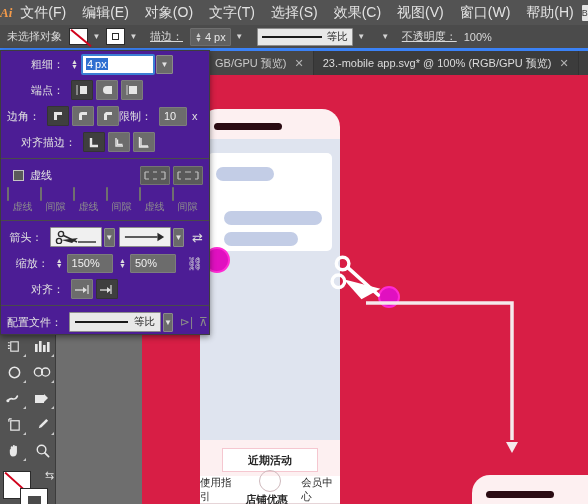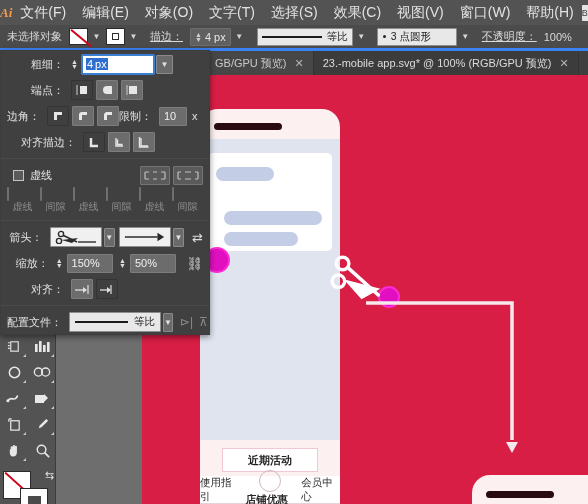--- a/index.html
+++ b/index.html
@@ -183,21 +183,21 @@
   }
   .magenta {
     position: absolute; border-radius: 50%;
     background: #e010c0; border: 2px solid #ff2ad4;
   }
   .arrowpath { position: absolute; left: 250px; top: 180px; }
 
   
   .strokepanel {
     position: absolute; left: 0; top: 50px; width: 210px; height: 285px;
-    background: #404040; border: 1px solid #3d3d3d;
+    background: #4c1d95; border: 1px solid #3d3d3d;
     box-shadow: 0 2px 6px rgba(0,0,0,.45); z-index: 40;
     font-size: 11px; color: #e3e3e3;
   }
   .sp-row { display: flex; align-items: center; height: 26px; padding: 0 6px; }
   .sp-lab { width: 64px; text-align: right; padding-right: 7px; color: #e0e0e0; white-space: nowrap; }
   .sp-lab.wide { width: 72px; }
   .sp-input {
     height: 19px; background: #ffffff; border: 1px solid #8f8f8f;
     display: flex; align-items: center; padding: 0 3px; color: #1a1a1a;
     border-radius: 1px;
@@ -293,24 +293,20 @@
       <span>4 px</span>
     </div>
     <div class="cb-caret">▼</div>
     <div style="width:8px"></div>
     <div class="cb-profile">
       <span class="ln"></span>
       <span>等比</span>
     </div>
     <div class="cb-caret">▼</div>
     <div style="width:6px"></div>
-    <div class="cb-brush">
-      <span class="dot"></span>
-      <span>3 点圆形</span>
-    </div>
     <div class="cb-caret">▼</div>
     <div class="cb-label ul">不透明度：</div>
     <div class="cb-label" style="padding-left:0">100%</div>
   </div>
 
   <div class="tabbar">
     <div style="width:206px"></div>
     <div class="doctab">
       <span>GB/GPU 预览)</span>
       <span class="x">✕</span>

